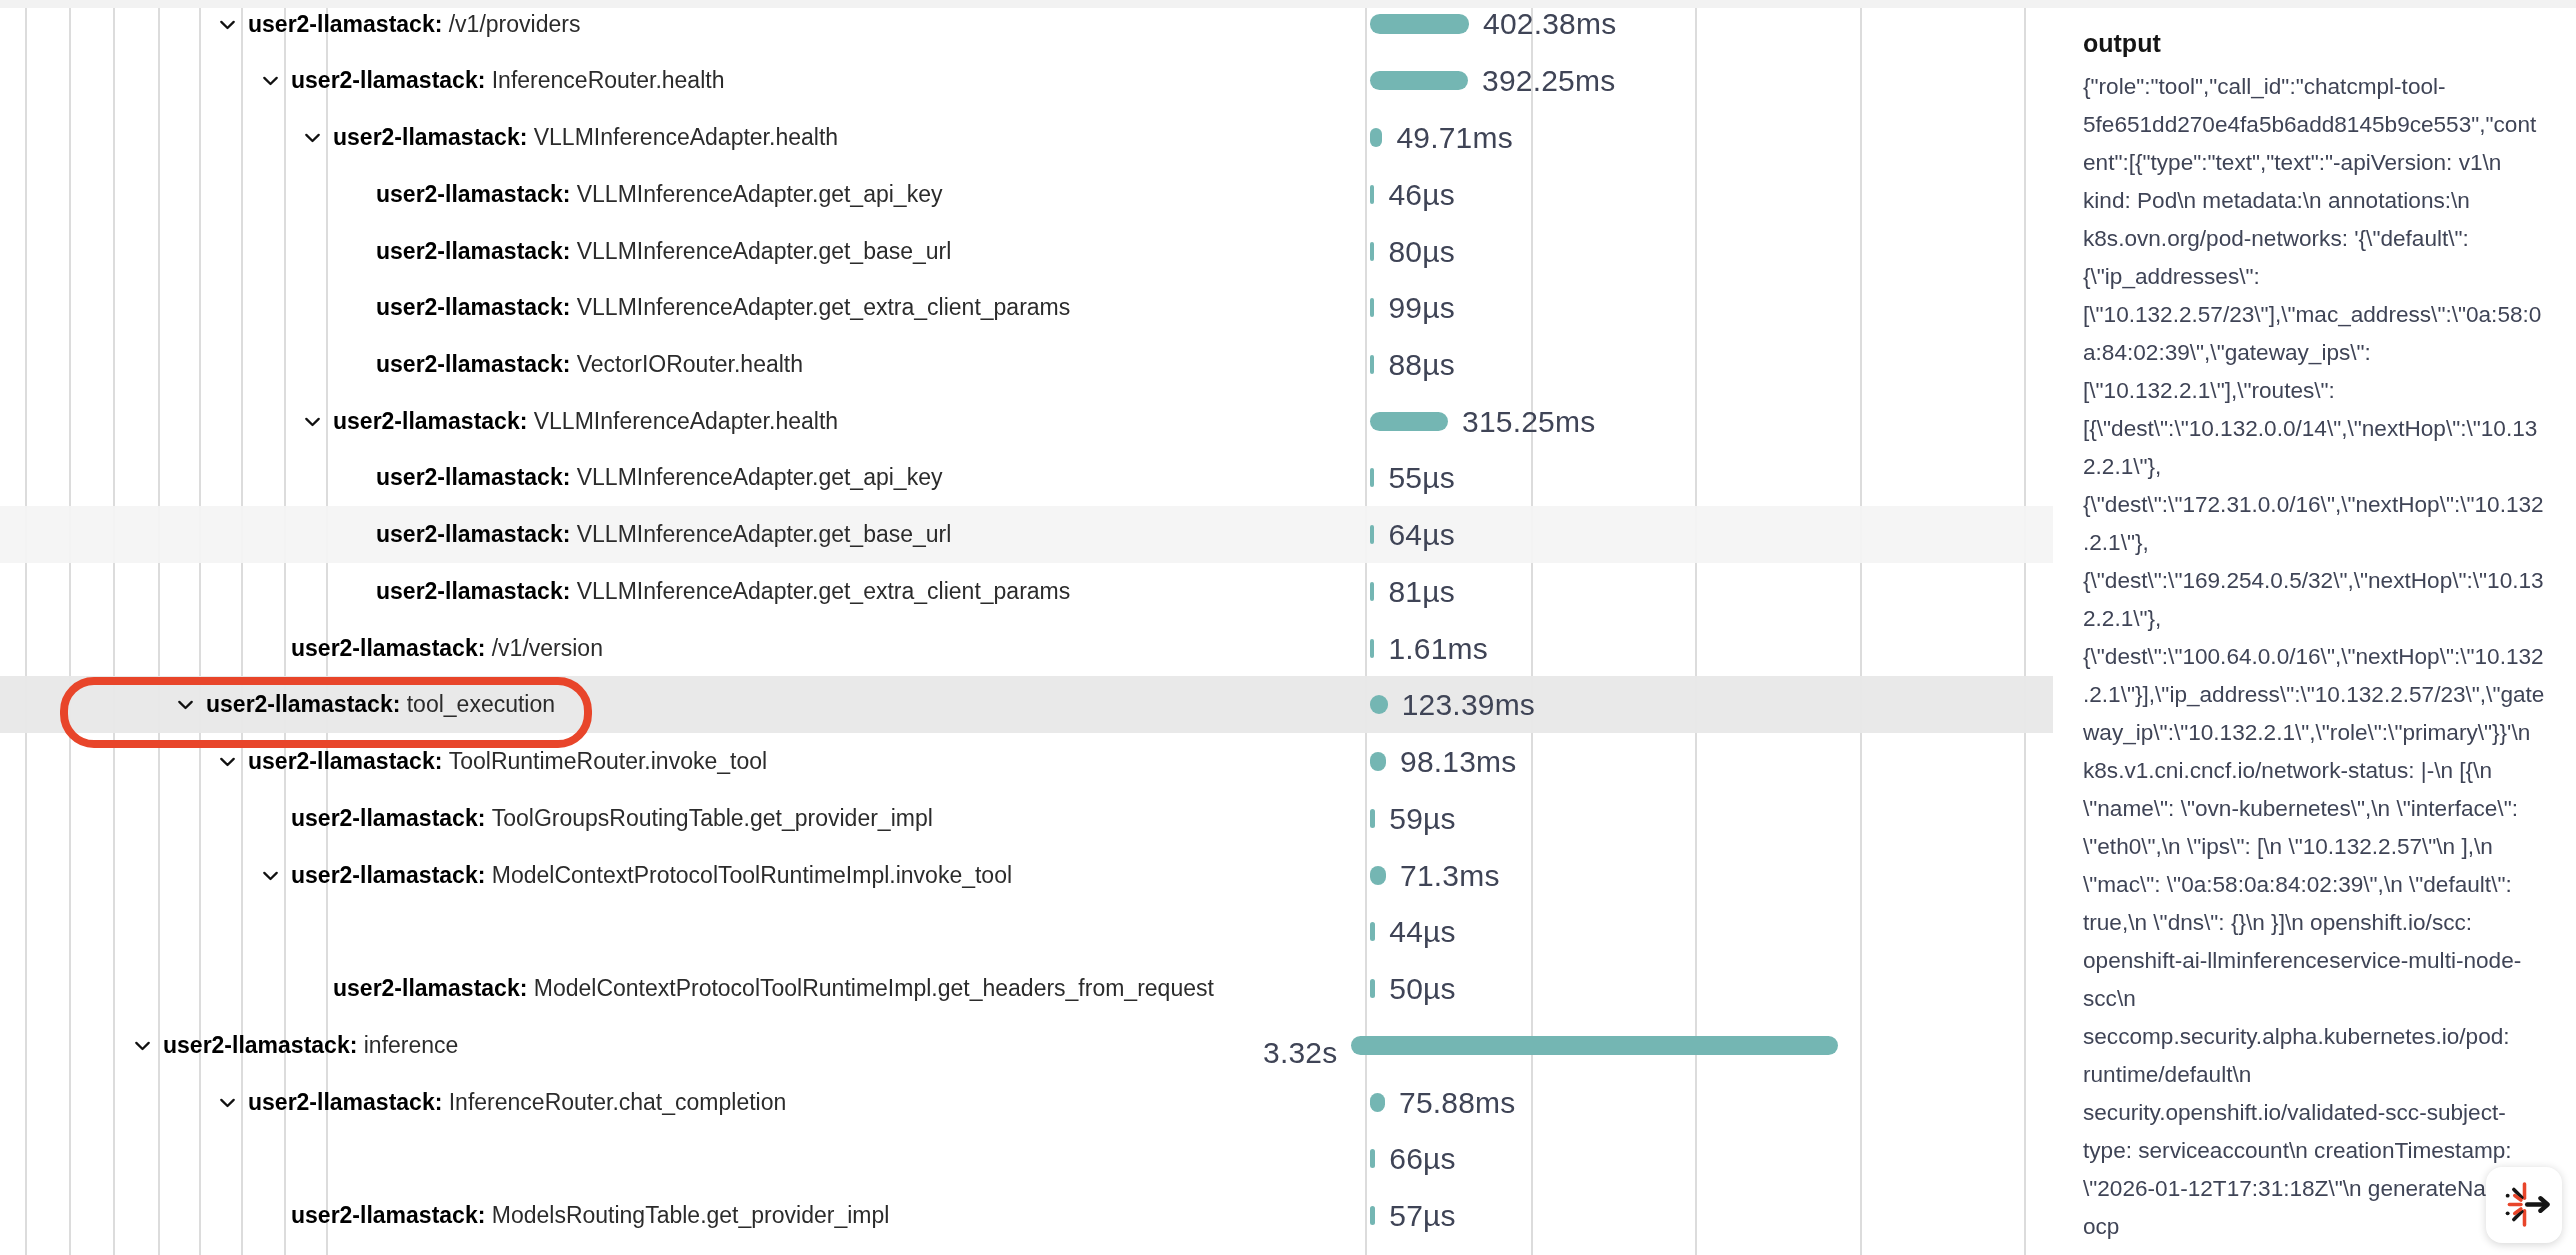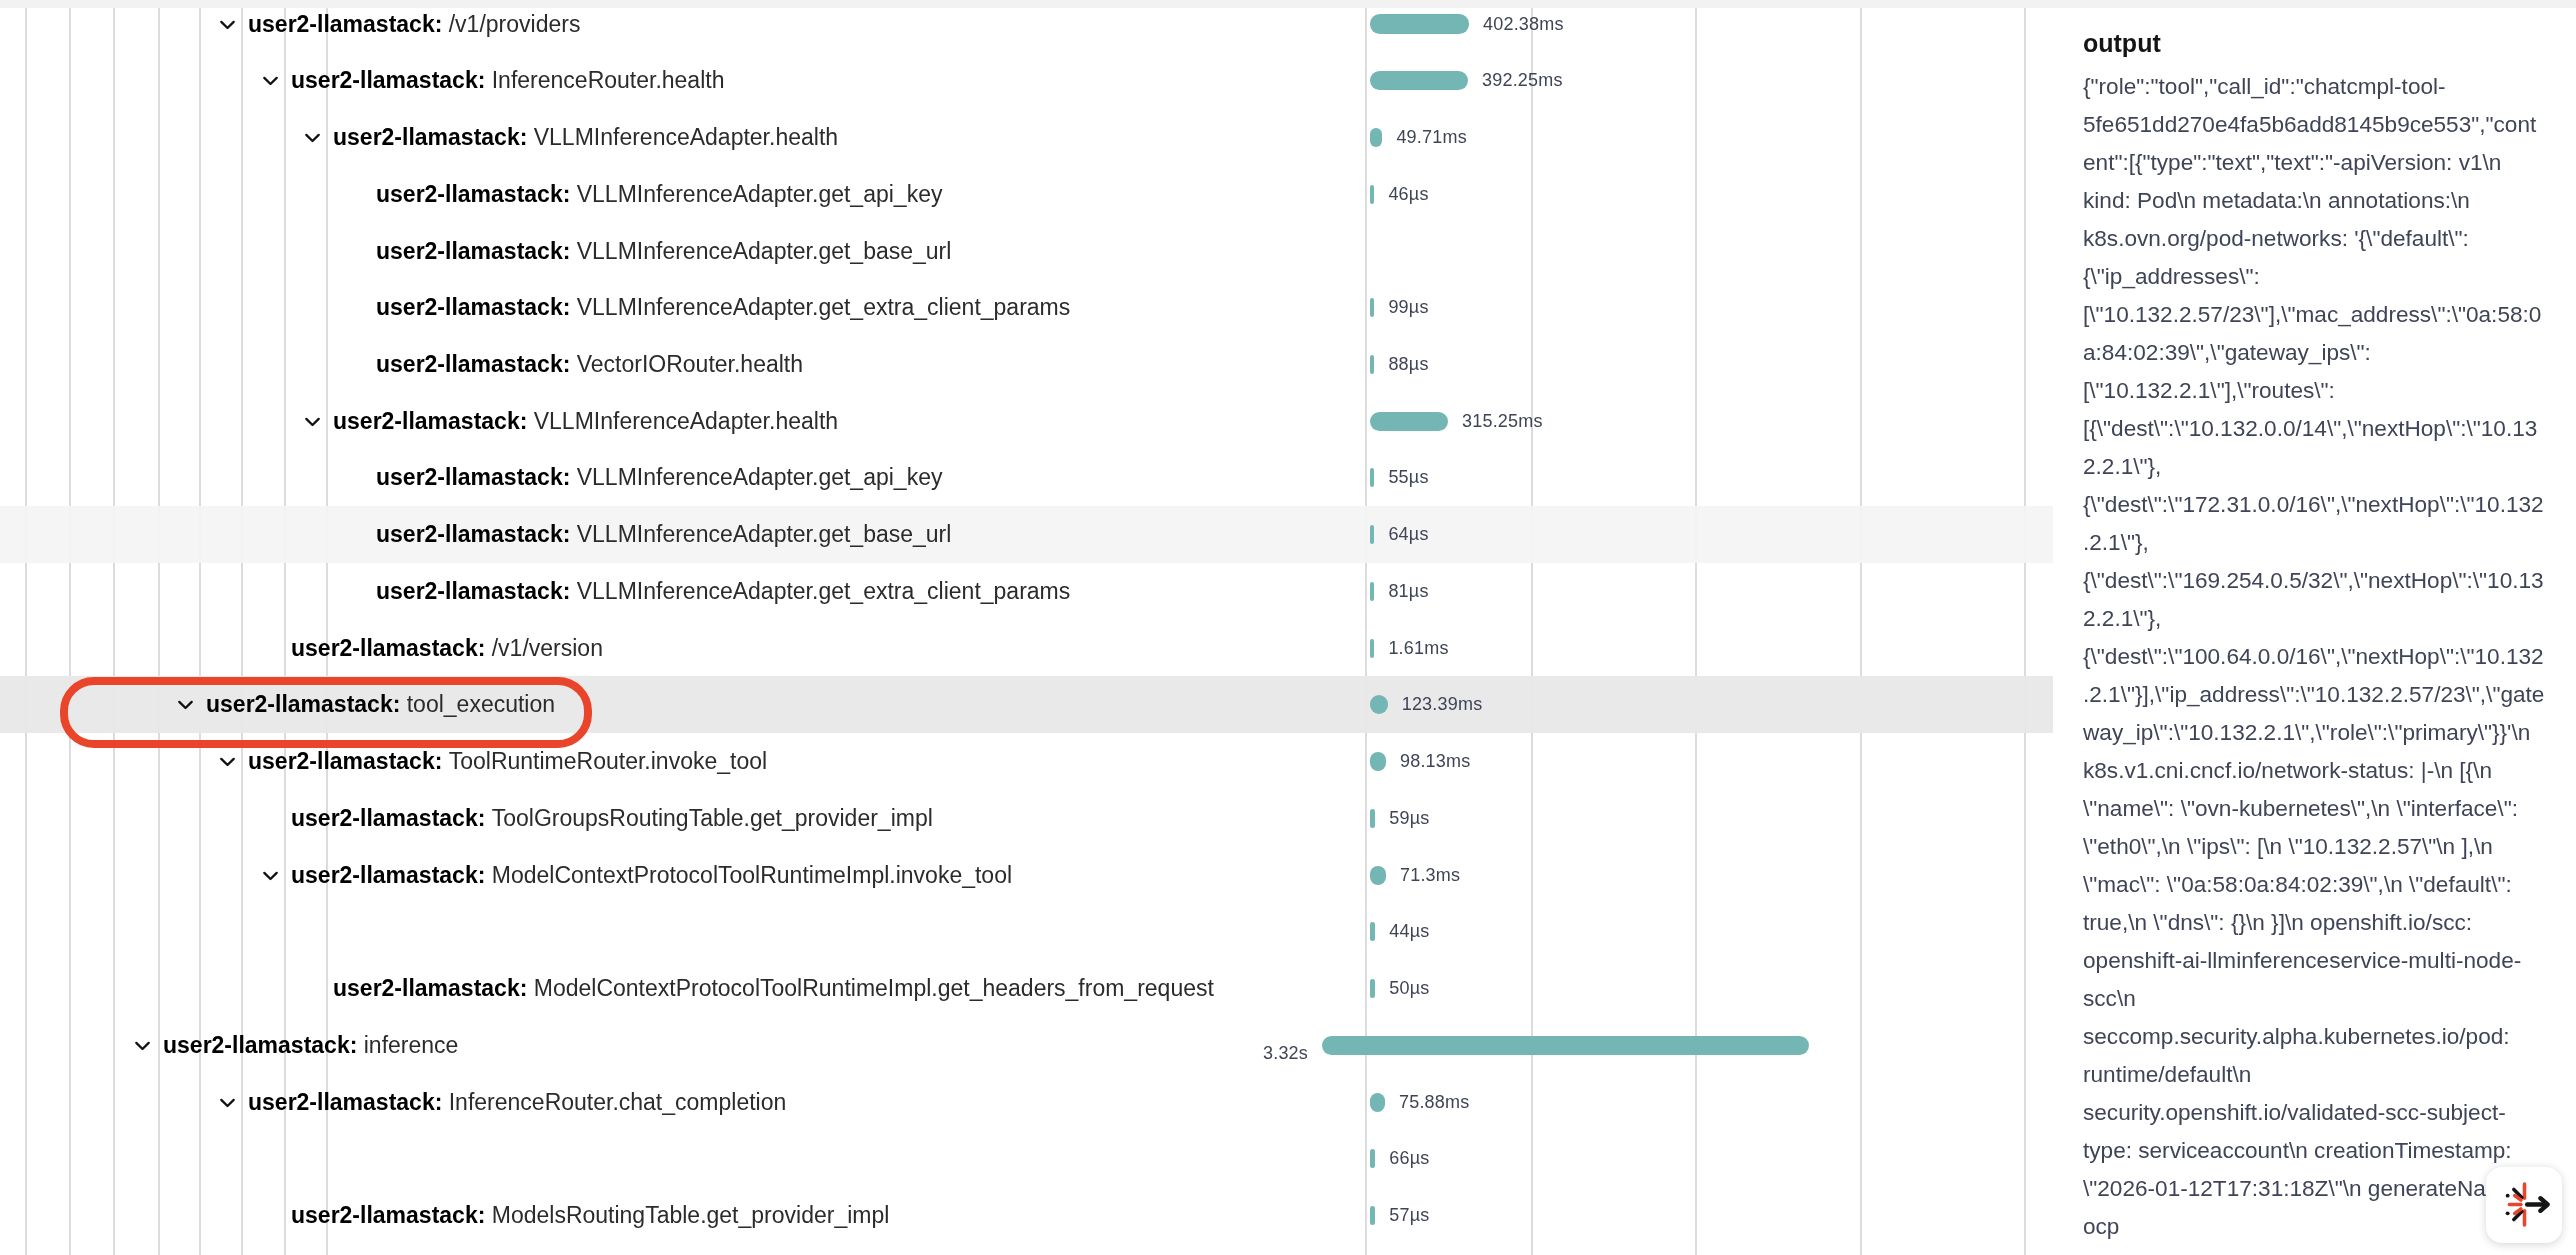--- a/index.html
+++ b/index.html
@@ -111,21 +111,21 @@
     align-items: center;
     z-index: 4;
   }
   .bar {
     height: 19.5px;
     border-radius: 9.8px;
     background: #74b6b3;
     flex: 0 0 auto;
   }
   .dur {
-    font-size: 18px;
+    font-size: 30px;
     color: #3f4456;
     margin-left: 14px;
     white-space: nowrap;
     letter-spacing: 0.2px;
   }
   .dur.before {
     margin-left: 0;
     margin-right: 14px;
     margin-top: 15px;
   }
@@ -243,20 +243,24 @@
         </div>
         <div class="row" style="position: absolute; top: 158px;">
           <div class="span-label" style="left: 376px;"><span class="svc">user2-llamastack: </span><span class="op">VLLMInferenceAdapter.get_api_key</span></div>
           <div class="bar-wrap">
             <div class="bar" style="width: 4.4px; background: rgb(116, 182, 179);"></div>
             <span class="dur">46µs</span>
           </div>
         </div>
         <div class="row" style="position: absolute; top: 215px;">
           <div class="span-label" style="left: 376px;"><span class="svc">user2-llamastack: </span><span class="op">VLLMInferenceAdapter.get_base_url</span></div>
+          <div class="bar-wrap">
+            <div class="bar" style="width: 4.4px; background: rgb(116, 182, 179);"></div>
+            <span class="dur">80µs</span>
+          </div>
         </div>
         <div class="row" style="position: absolute; top: 271px;">
           <div class="span-label" style="left: 376px;"><span class="svc">user2-llamastack: </span><span class="op">VLLMInferenceAdapter.get_extra_client_params</span></div>
           <div class="bar-wrap">
             <div class="bar" style="width: 4.4px; background: rgb(116, 182, 179);"></div>
             <span class="dur">99µs</span>
           </div>
         </div>
         <div class="row" style="position: absolute; top: 328px;">
           <div class="span-label" style="left: 376px;"><span class="svc">user2-llamastack: </span><span class="op">VectorIORouter.health</span></div>

